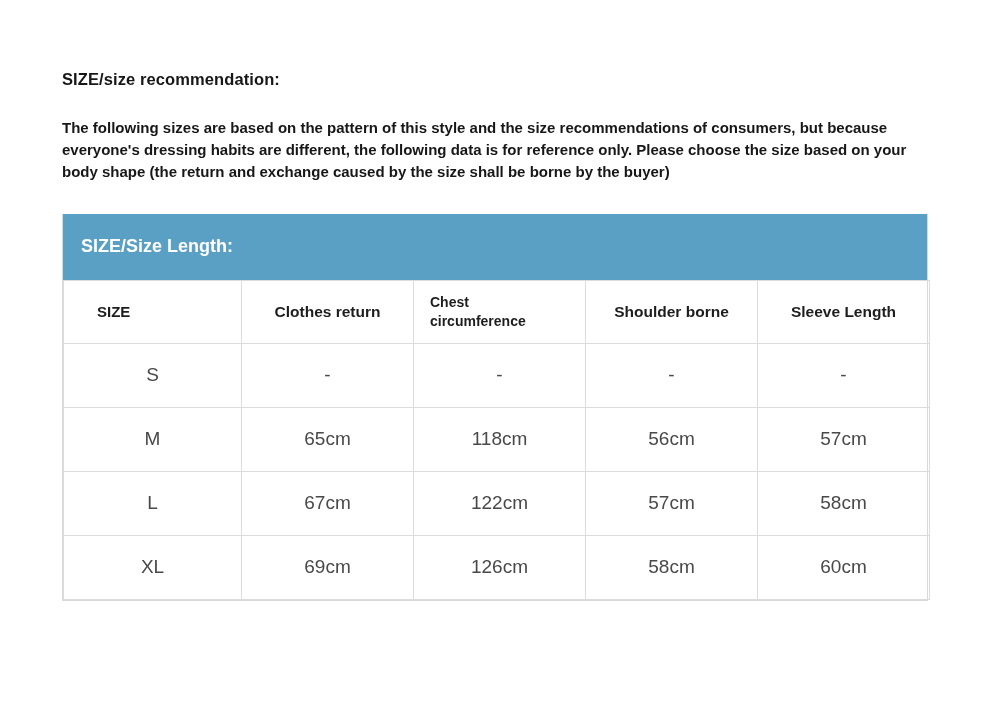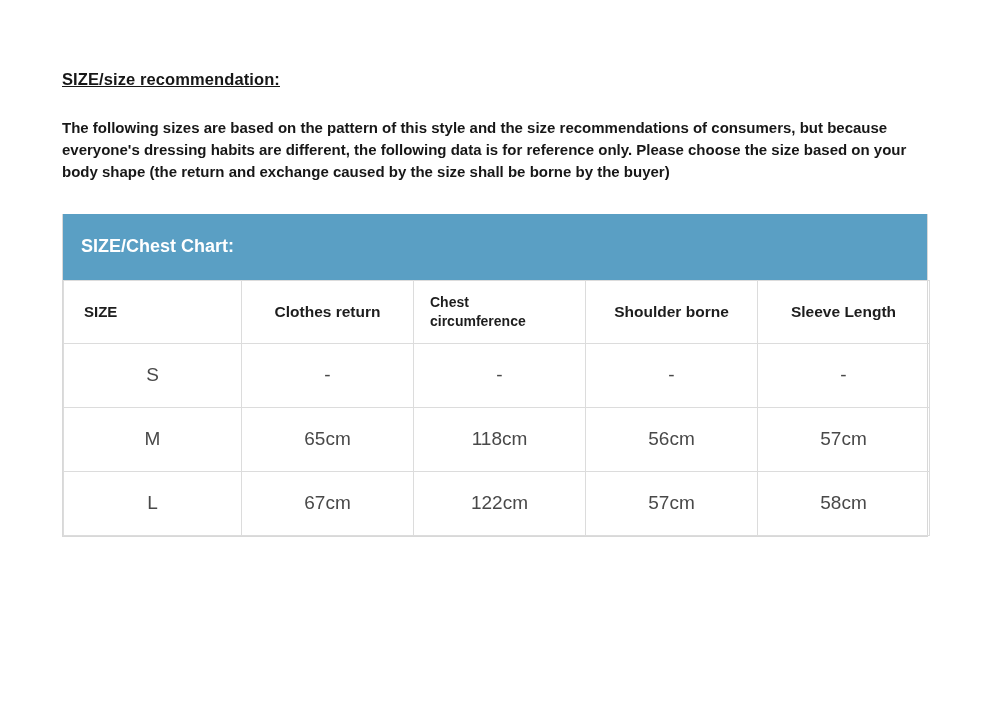--- a/index.html
+++ b/index.html
@@ -20,21 +20,20 @@
     height: 708px;
     box-sizing: border-box;
     padding: 70px 62px 0 62px;
   }
   .heading {
     font-size: 16.5px;
     font-weight: bold;
     letter-spacing: 0.1px;
     color: #171717;
     margin: 0 0 28px 0;
-    text-decoration: underline;
   }
   .intro {
     font-size: 15px;
     font-weight: bold;
     line-height: 1.48;
     color: #171717;
     margin: 16px 0 30px 0;
     max-width: 880px;
   }
   .table-wrap {
@@ -69,21 +68,21 @@
   table.size-table th {
     height: 62px;
     font-size: 15.5px;
     font-weight: bold;
     color: #1d1d1d;
     vertical-align: middle;
     padding: 0 6px;
   }
   table.size-table th.col-size {
     text-align: left;
-    padding-left: 20px;
+    padding-left: 33px;
     font-size: 15px;
   }
   table.size-table th.two-line {
     font-size: 14px;
     text-align: left;
     padding-left: 16px;
     line-height: 1.3;
   }
   table.size-table td {
     height: 61px;
@@ -107,21 +106,21 @@
 
 <div class="page">
 
   <div class="heading">SIZE/size recommendation:</div>
 
   <div class="intro">The following sizes are based on the pattern of this style and the size recommendations of consumers, but because everyone's dressing habits are different, the following data is for reference only. Please choose the size based on your body shape (the return and exchange caused by the size shall be borne by the buyer)</div>
 
   <div class="table-wrap">
 
     <div class="chart-banner">
-      <span>SIZE/Chest Chart:</span>
+      <span>SIZE/Size Length:</span>
     </div>
 
     <table class="size-table">
       <colgroup>
         <col class="c1">
           <col class="c2">
           <col class="c3">
           <col class="c4">
           <col class="c5">
       </colgroup>
@@ -152,17 +151,24 @@
           <td>56cm</td>
           <td>57cm</td>
         </tr>
         <tr>
           <td class="size-cell">L</td>
           <td>67cm</td>
           <td>122cm</td>
           <td>57cm</td>
           <td>58cm</td>
         </tr>
+        <tr>
+          <td class="size-cell">XL</td>
+          <td>69cm</td>
+          <td>126cm</td>
+          <td>58cm</td>
+          <td>60cm</td>
+        </tr>
       </tbody>
     </table>
 
   </div>
 </div>
 
 </body></html>

